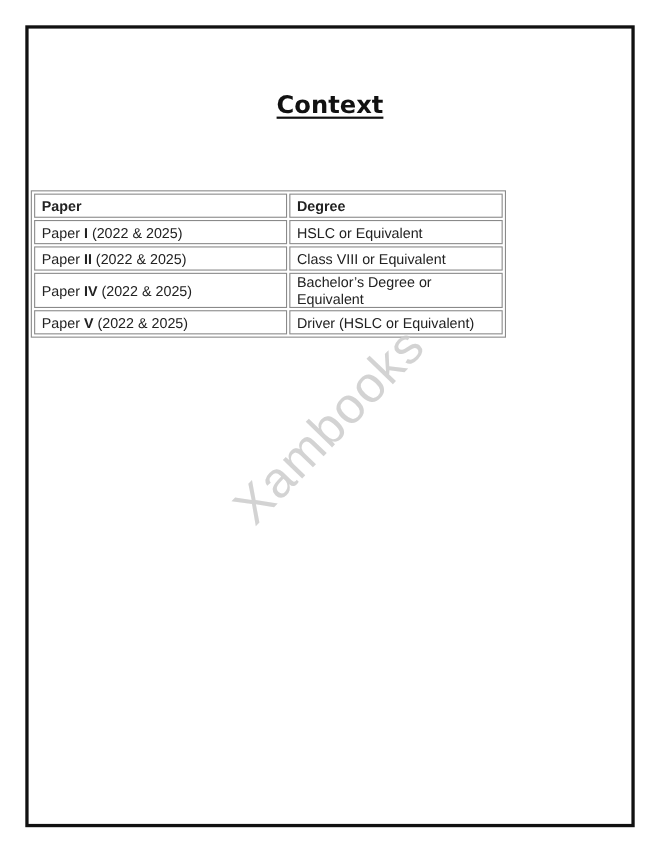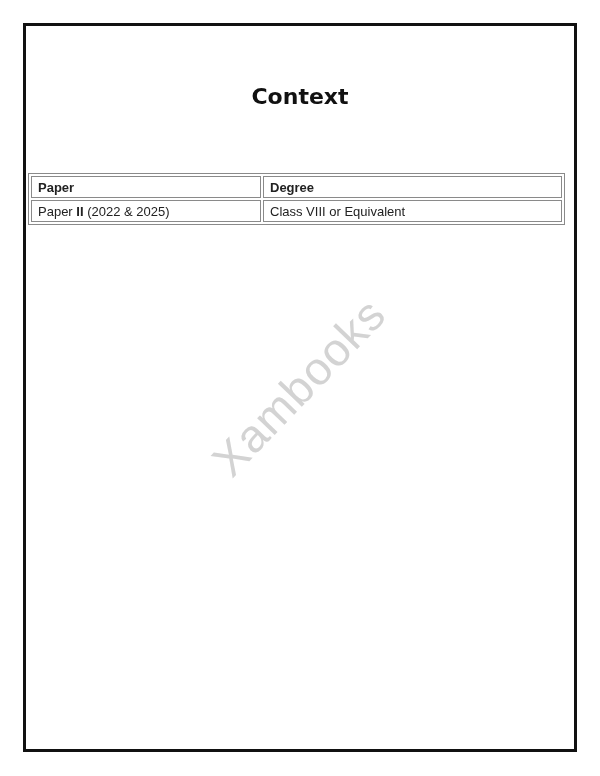--- a/index.html
+++ b/index.html
@@ -29,28 +29,29 @@
       left: 0;
       right: 0;
       top: 84px;
       text-align: center;
       font-family: "DejaVu Sans", sans-serif;
       font-weight: bold;
       font-size: 22px;
       letter-spacing: 0px;
     }
     .doc-title span {
+      text-decoration: underline;
       text-decoration-thickness: 2px;
       text-underline-offset: 3px;
     }
     .context-table {
       position: absolute;
       left: 28px;
       top: 173px;
-      width: 537px;
+      width: 432px;
       border: 1px solid #8a8a8a;
       border-collapse: separate;
       border-spacing: 2px;
       font-size: 13px;
     }
     .context-table td, .context-table th {
       border: 1px solid #8a8a8a;
       height: 20px;
       padding: 0 6px;
       text-align: left;
@@ -88,19 +89,31 @@
 
 <table class="context-table">
   <thead>
     <tr>
       <th class="col-paper">Paper</th>
       <th>Degree</th>
     </tr>
   </thead>
   <tbody>
     <tr>
+      <td><span>Paper </span><span class="paper-num">I</span><span> (2022 &amp; 2025)</span></td>
+      <td>HSLC or Equivalent</td>
+    </tr>
+    <tr>
       <td><span>Paper </span><span class="paper-num">II</span><span> (2022 &amp; 2025)</span></td>
       <td>Class VIII or Equivalent</td>
+    </tr>
+    <tr>
+      <td><span>Paper </span><span class="paper-num">IV</span><span> (2022 &amp; 2025)</span></td>
+      <td>Bachelor’s Degree or Equivalent</td>
+    </tr>
+    <tr>
+      <td><span>Paper </span><span class="paper-num">V</span><span> (2022 &amp; 2025)</span></td>
+      <td>Driver (HSLC or Equivalent)</td>
     </tr>
   </tbody>
 </table>
 
 <div class="watermark">Xambooks</div>
 
 </body></html>

